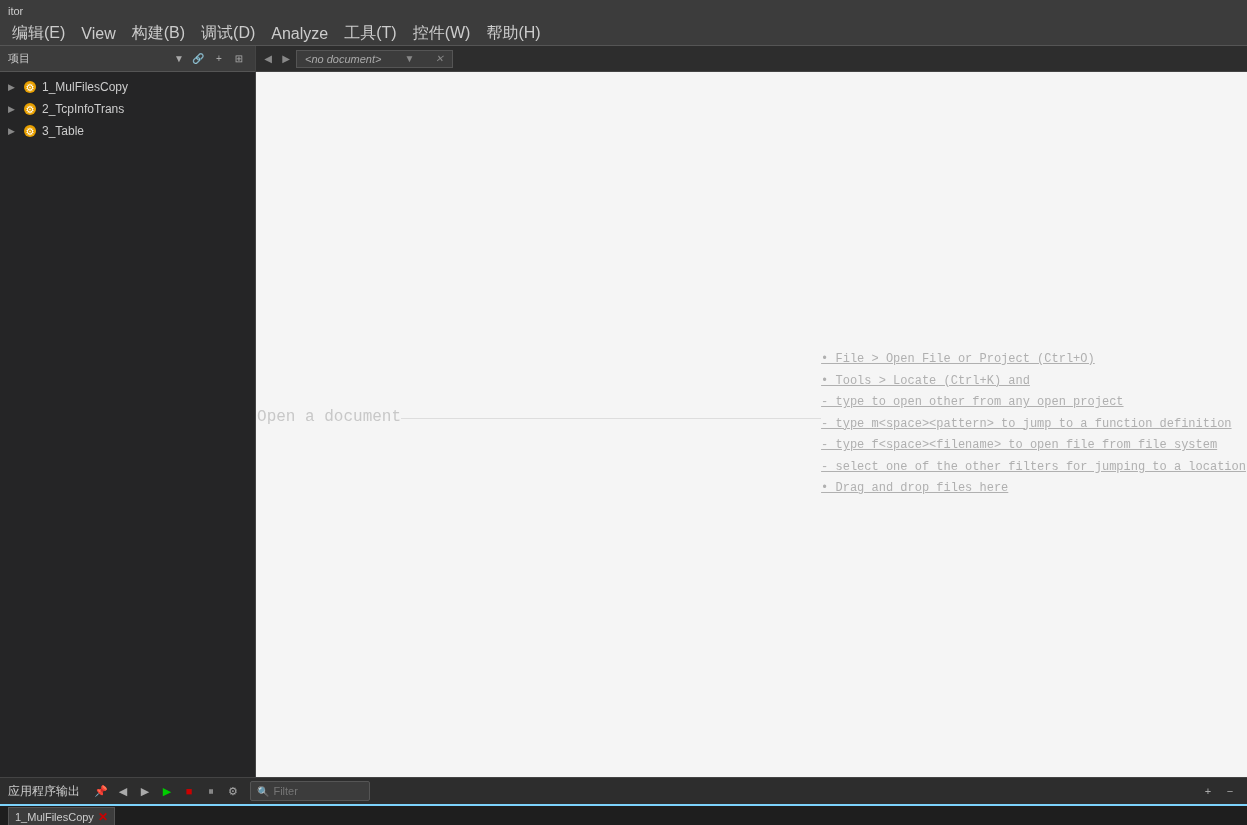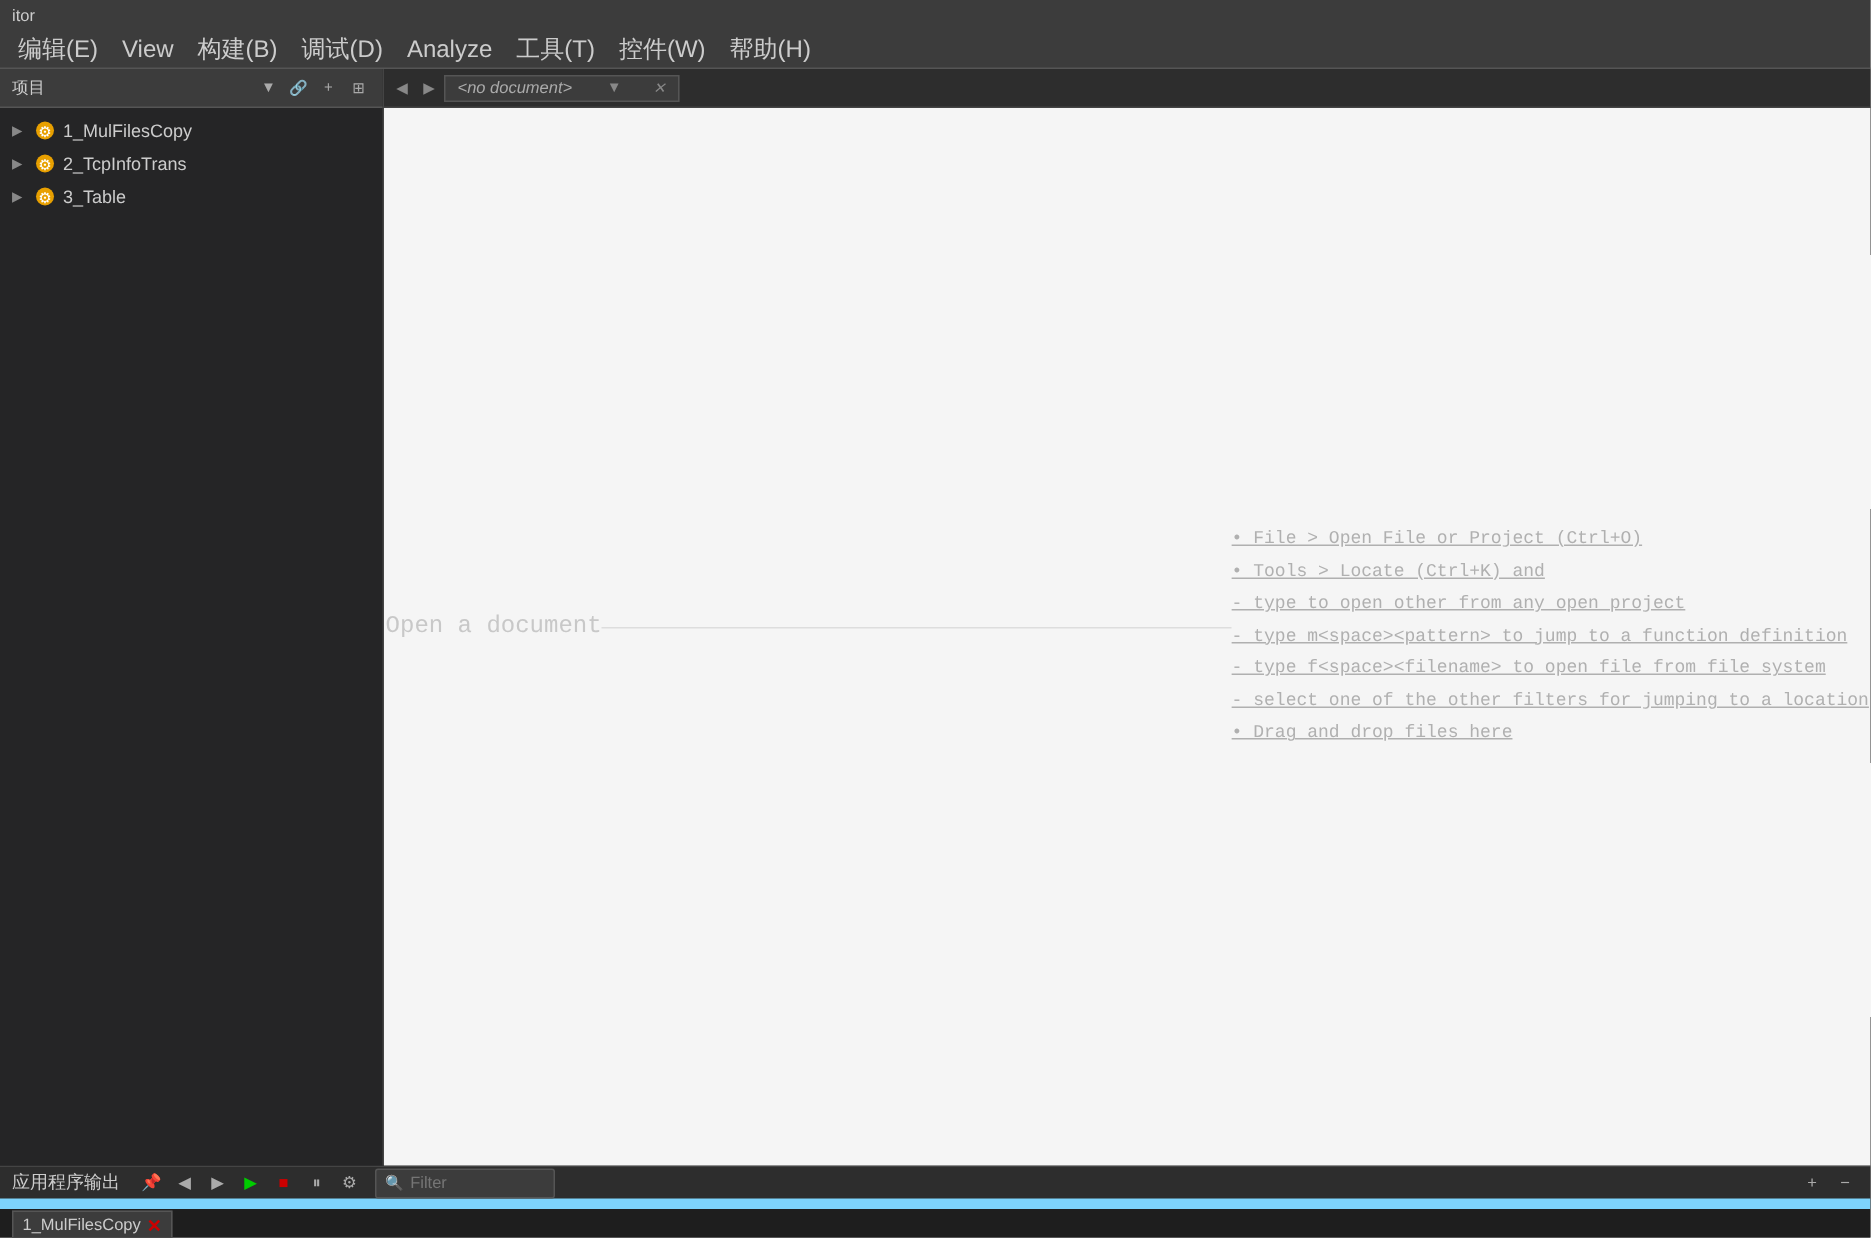--- a/index.html
+++ b/index.html
@@ -187,21 +187,21 @@
       display: flex;
       flex-direction: column;
     }
     .output-toolbar {
       height: 28px;
       background: #2d2d2d;
       display: flex;
       align-items: center;
       padding: 0 8px;
       gap: 4px;
-      border-bottom: 7px solid #7dd3fc;
+      border-bottom: 2px solid #7dd3fc;
     }
     .output-title {
       font-size: 12px;
       color: #ccc;
       margin-right: 8px;
     }
     .output-btn {
       width: 18px;
       height: 18px;
       display: flex;

